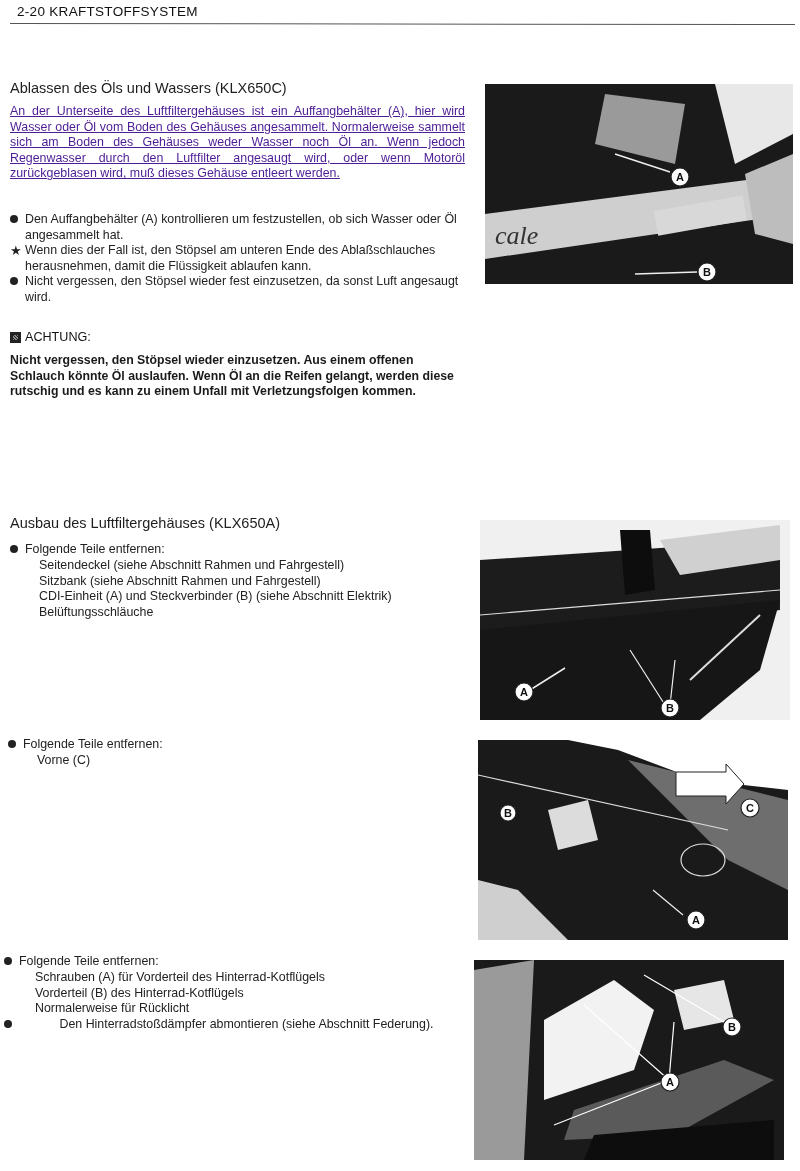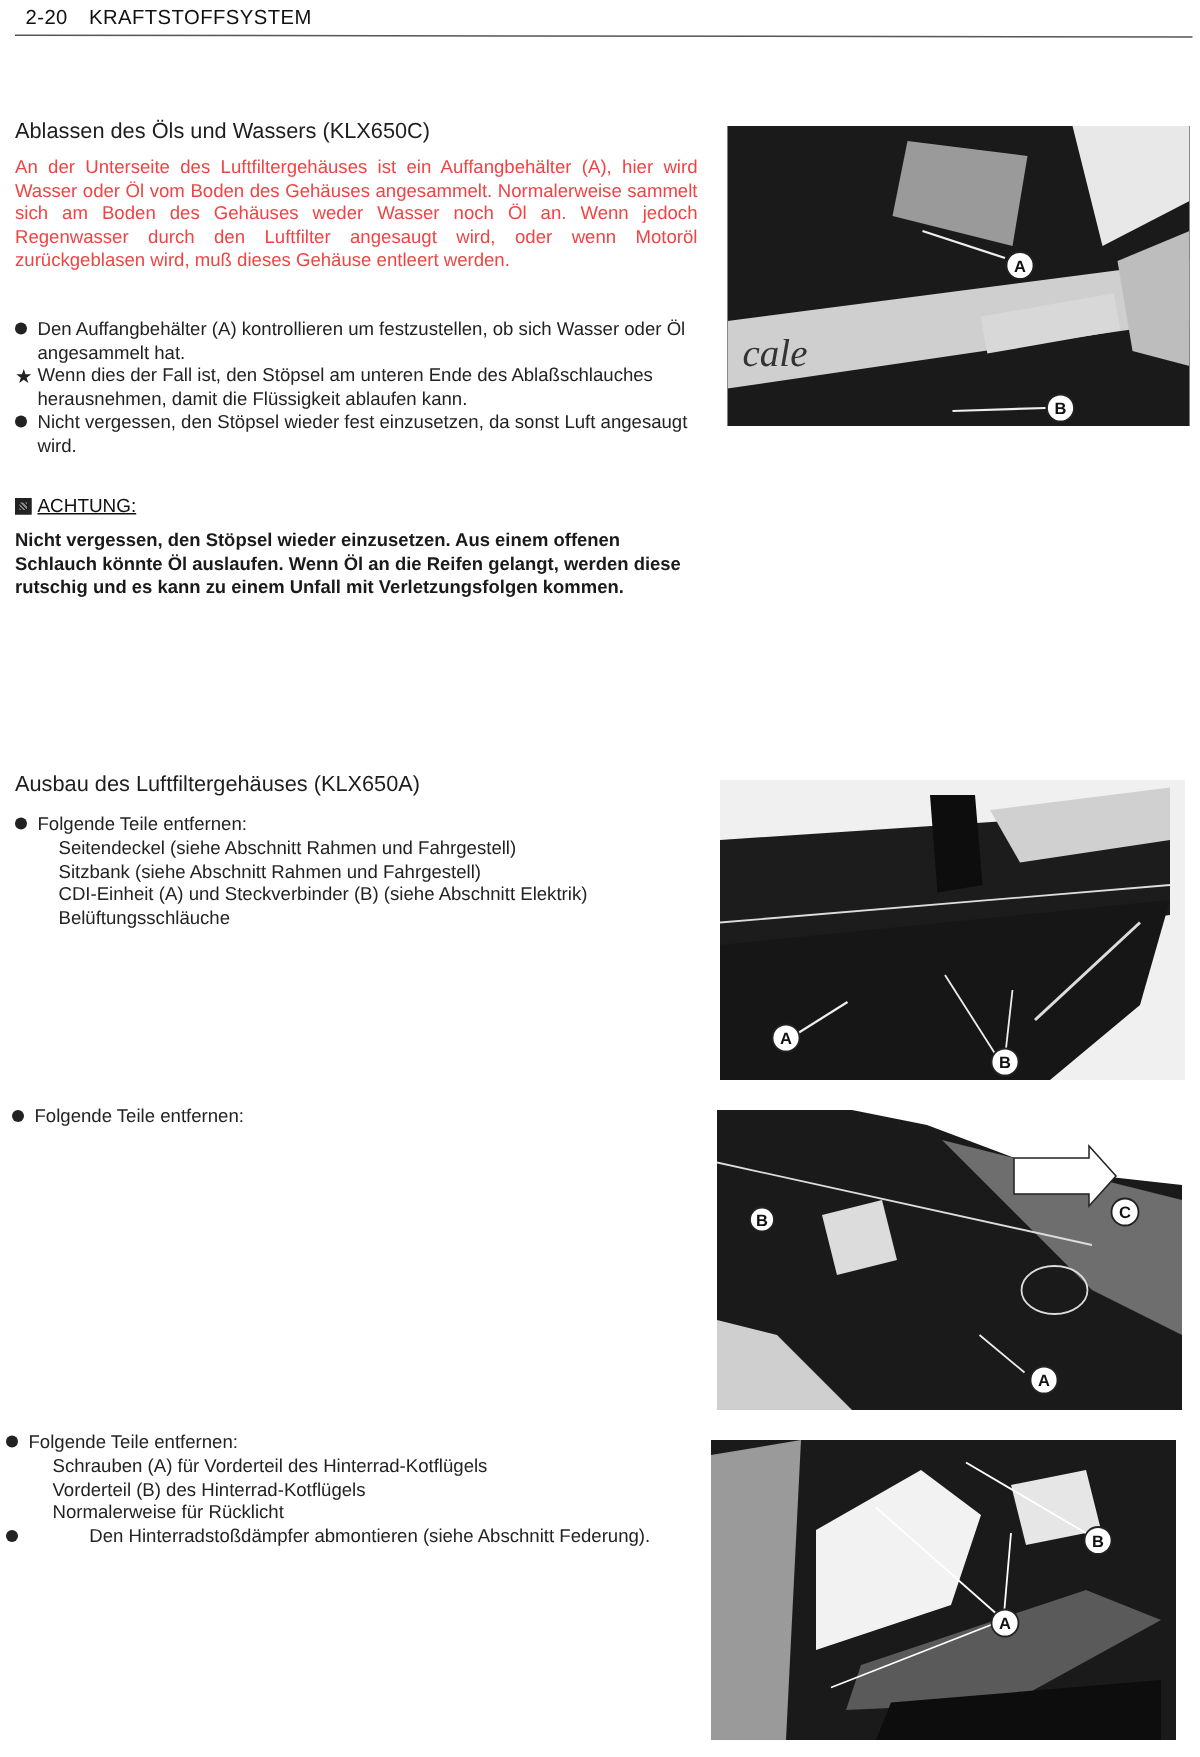--- a/index.html
+++ b/index.html
@@ -5,47 +5,48 @@
     html, body { margin: 0; padding: 0; background: #ffffff; }
     body {
       width: 800px; height: 1171px; position: relative; overflow: hidden;
       font-family: "Liberation Sans", "DejaVu Sans", sans-serif;
       color: #1a1a1a;
     }
     .page-header {
       position: absolute; left: 17px; top: 4px;
       font-size: 13.5px; letter-spacing: 0.3px; color: #111;
     }
-    .page-header .num { margin-right: 10px; }
+    .page-header .num { }
     .header-rule {
       position: absolute; left: 10px; top: 23px; width: 785px; height: 0;
       border-top: 1.5px solid #555;
       transform: rotate(0.08deg); transform-origin: left;
     }
     .section-title {
       position: absolute; font-size: 14.5px; color: #1e1e1e;
     }
     .para {
-      position: absolute; font-size: 12.4px; line-height: 15.6px; color: #ef4444;
+      position: absolute; font-size: 12.4px; line-height: 15.6px; color: #4c1d95;
       text-align: justify;
+      text-decoration: underline;
     }
     .bullet-list { position: absolute; font-size: 12.4px; line-height: 15.6px; color: #222; margin: 0; padding: 0; list-style: none; }
     .bullet-list li { position: relative; padding-left: 15px; }
     .bullet-list .mark {
       position: absolute; left: 0; top: 0; width: 12px; text-align: left;
     }
     .dot {
       display: inline-block; width: 8px; height: 8px; border-radius: 50%;
       background: #222; margin-top: 3px;
     }
     .star { font-size: 13px; line-height: 15px; }
     .sub-items { position: absolute; font-size: 12.4px; line-height: 15.6px; color: #222; margin: 0; padding: 0; list-style: none; }
     .warning-head {
       position: absolute; left: 10px; top: 330px; font-size: 12.6px; color: #111;
-      text-decoration: underline; display: flex; align-items: center; gap: 4px;
+      display: flex; align-items: center; gap: 4px;
     }
     .warn-box {
       display: inline-block; width: 9px; height: 9px; background: #222;
       border: 1px solid #222; position: relative;
     }
     .warn-box::after {
       content: ""; position: absolute; left: 2px; top: 2px; width: 5px; height: 5px;
       background: repeating-linear-gradient(45deg, #888 0 1px, #222 1px 2px);
     }
     .warning-text {
@@ -126,20 +127,21 @@
   <li>Belüftungsschläuche</li>
 </ul>
 
 <ul class="bullet-list" style="left:8px; top:737px; width:455px;">
   <li>
     <span class="mark"><span class="dot"></span></span>
     <span>Folgende Teile entfernen:</span>
   </li>
 </ul>
 <ul class="sub-items" style="left:37px; top:753px; width:430px;">
+  <li>Vorne (C)</li>
 </ul>
 
 <ul class="bullet-list" style="left:4px; top:954px; width:460px;">
   <li>
     <span class="mark"><span class="dot"></span></span>
     <span>Folgende Teile entfernen:</span>
   </li>
 </ul>
 <ul class="sub-items" style="left:35px; top:970px; width:430px;">
   <li>Schrauben (A) für Vorderteil des Hinterrad-Kotflügels</li>

